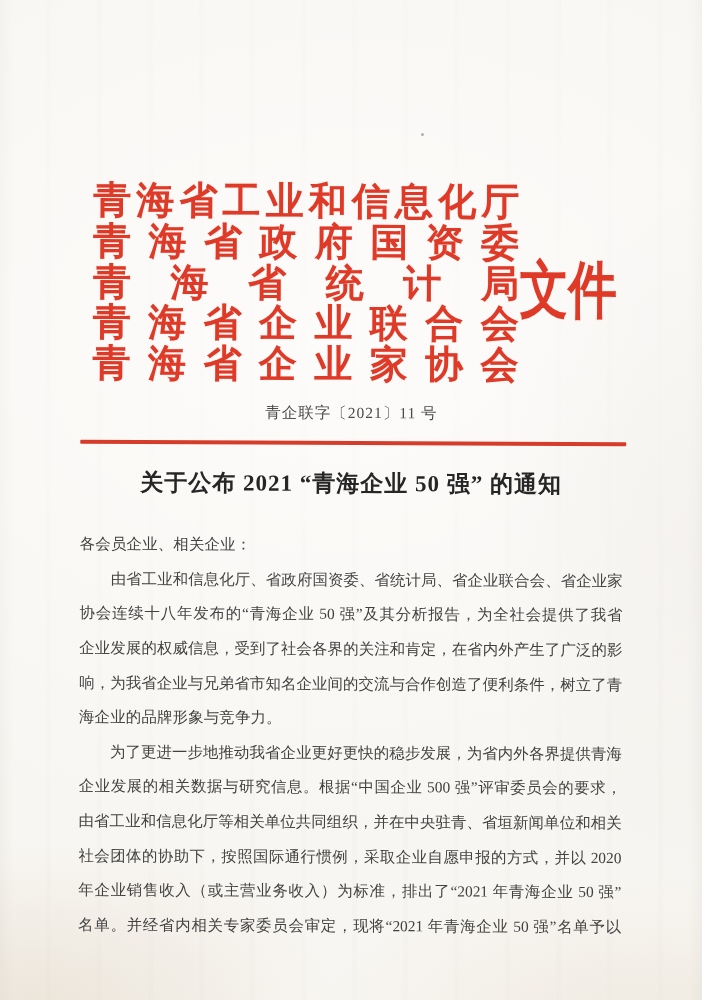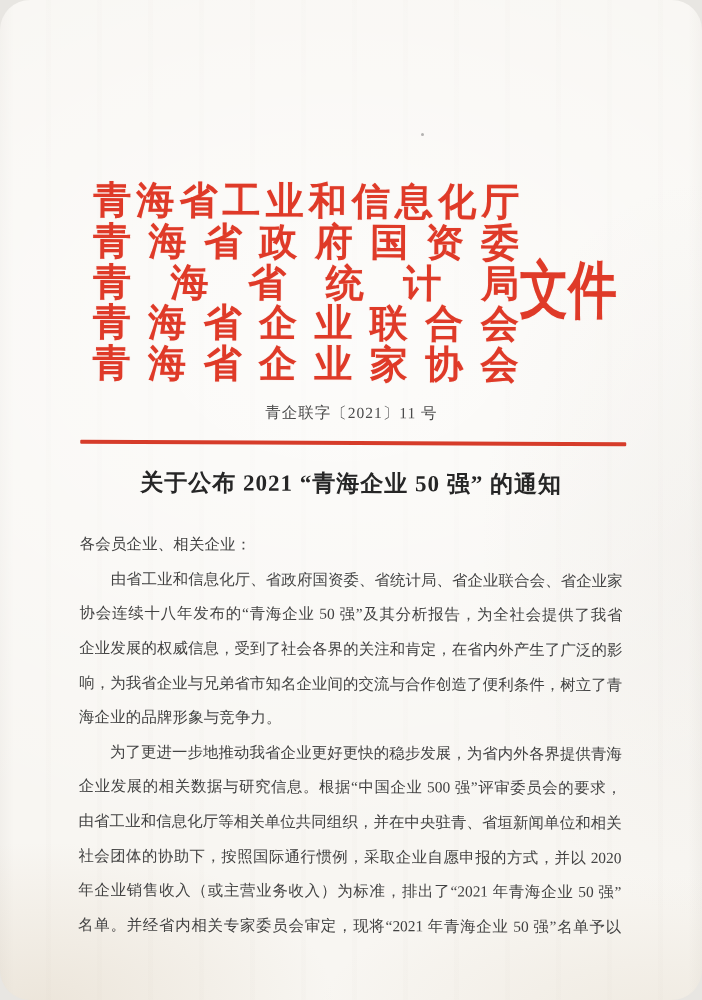--- a/index.html
+++ b/index.html
@@ -19,21 +19,20 @@
   .page{
     position:relative;width:702px;height:1000px;overflow:hidden;
     background:
       radial-gradient(ellipse 420px 240px at 6% 101%, rgba(201,180,148,0.26), transparent 70%),
       radial-gradient(ellipse 480px 200px at 94% 102%, rgba(206,188,158,0.20), transparent 72%),
       radial-gradient(ellipse 300px 500px at 100% 55%, rgba(170,160,150,0.07), transparent 75%),
       radial-gradient(ellipse 900px 640px at 48% 34%, rgba(255,255,255,0.65), transparent 82%),
       repeating-linear-gradient(90deg, transparent 0 46px, rgba(160,150,138,0.025) 46px 51px),
       linear-gradient(90deg, rgba(120,110,100,0.05) 0, transparent 2%, transparent 98%, rgba(120,110,100,0.05) 100%),
       var(--paper);
-    border-radius: 30px;
   }
   .content{position:absolute;inset:0;transform:rotate(0.25deg);transform-origin:50% 50%;}
 
   
   .issuers{position:absolute;left:92px;top:181px;width:426px;}
   .issuer-line{
     font-weight:700;color:var(--header_red);
     font-size:38px;line-height:40.8px;height:40.8px;
     text-align:justify;text-align-last:justify;
     text-shadow:0 0 1px rgba(223,58,40,0.35);

